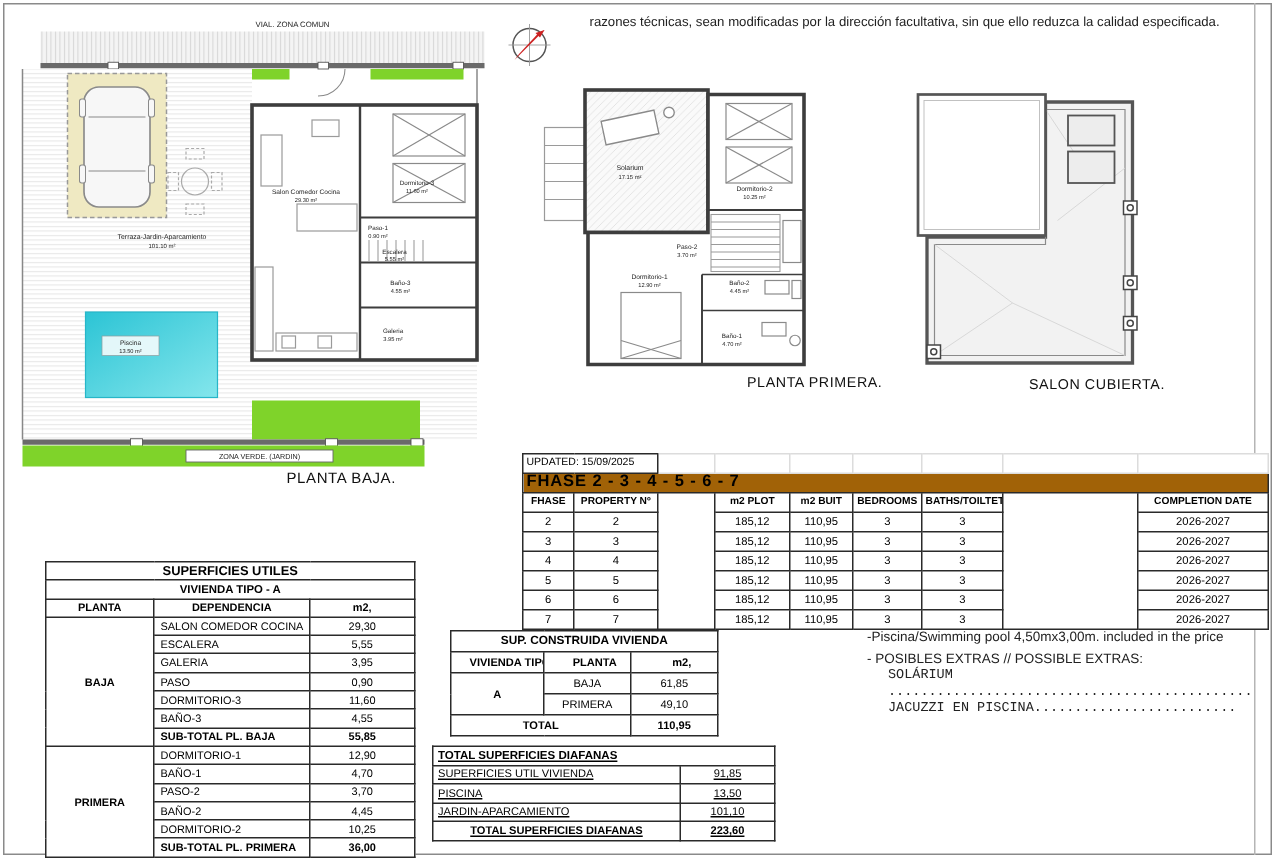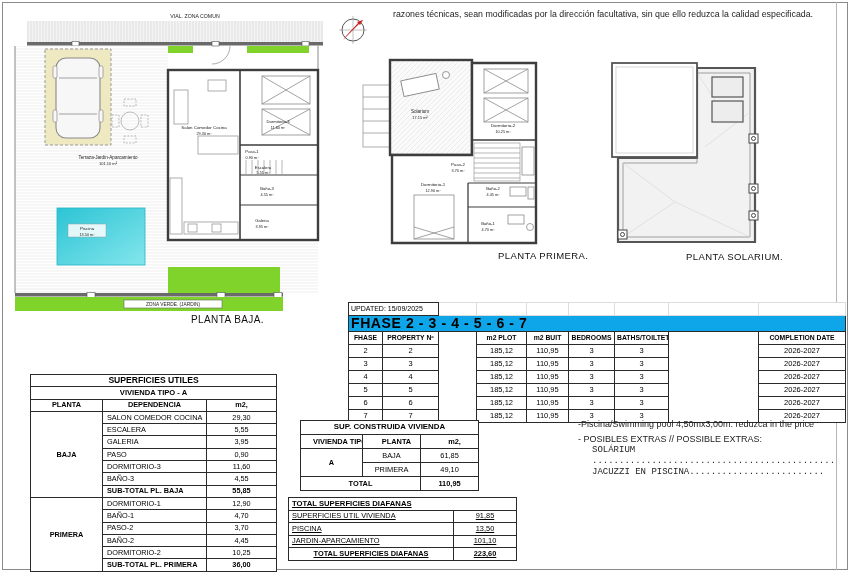--- a/index.html
+++ b/index.html
@@ -12,21 +12,21 @@
   .plan-title{font-size:9.5px;color:#111;letter-spacing:.4px;}
 
   table{border-collapse:collapse;table-layout:fixed;background:#fff;}
   td,th{border:1px solid #2a2a2a;overflow:hidden;white-space:nowrap;text-align:center;padding:0 2px;line-height:1.05;}
 
   .phase{left:348px;top:302px;width:497px;font-size:7.5px;}
   .phase td,.phase th{height:12px;}
   .phase th{font-weight:bold;font-size:6.8px;}
   .phase .ghost{border-color:#dcdcdc;}
   .phase .upd{text-align:left;font-size:7px;border-color:#2a2a2a;}
-  .phase .band{background:#0ea5e9;text-align:left;font-weight:bold;font-size:14px;letter-spacing:.6px;}
+  .phase .band{background:#a16207;text-align:left;font-weight:bold;font-size:11px;letter-spacing:.6px;}
 
   .utiles{left:30px;top:374px;width:246px;font-size:7.3px;}
   .utiles td,.utiles th{height:11.3px;}
   .utiles .title{font-weight:bold;font-size:8.6px;}
   .utiles .sub{font-weight:bold;font-size:7.6px;}
   .utiles th{font-weight:bold;font-size:7.3px;}
   .utiles .dep{text-align:left;padding-left:4px;}
   .utiles .planta{font-weight:bold;}
   .utiles .bold{font-weight:bold;}
 
@@ -285,21 +285,21 @@
       <rect x="144" y="82" width="9" height="9"></rect>
         <circle cx="148.5" cy="86.5" r="2"></circle>
       <rect x="144" y="132" width="9" height="9"></rect>
         <circle cx="148.5" cy="136.5" r="2"></circle>
       <rect x="144" y="159" width="9" height="9"></rect>
         <circle cx="148.5" cy="163.5" r="2"></circle>
       <rect x="13" y="178" width="9" height="9"></rect>
         <circle cx="17.5" cy="182.5" r="2"></circle>
     </g>
   </svg>
-  <div class="abs plan-title" style="left:686px;top:251px;">PLANTA SOLARIUM.</div>
+  <div class="abs plan-title" style="left:686px;top:251px;">SALON CUBIERTA.</div>
 
   <table class="abs phase">
     <colgroup>
       <col style="width:34px">
         <col style="width:56px">
         <col style="width:38px">
         <col style="width:50px">
       <col style="width:42px">
         <col style="width:46px">
         <col style="width:54px">
@@ -520,19 +520,19 @@
           <td>101,10</td>
         </tr>
     <tr>
       <td class="bold">TOTAL SUPERFICIES DIAFANAS</td>
       <td class="bold">223,60</td>
     </tr>
   </tbody>
     </table>
 
   <div class="abs notes">
-    <div>-Piscina/Swimming pool 4,50mx3,00m. reduzca in the price</div>
+    <div>-Piscina/Swimming pool 4,50mx3,00m. included in the price</div>
     <div class="gap"></div>
     <div>- POSIBLES EXTRAS // POSSIBLE EXTRAS:</div>
     <div class="ind">SOLÁRIUM .............................................</div>
     <div class="ind">JACUZZI EN PISCINA.........................</div>
   </div>
 </div>
 
 </body></html>

